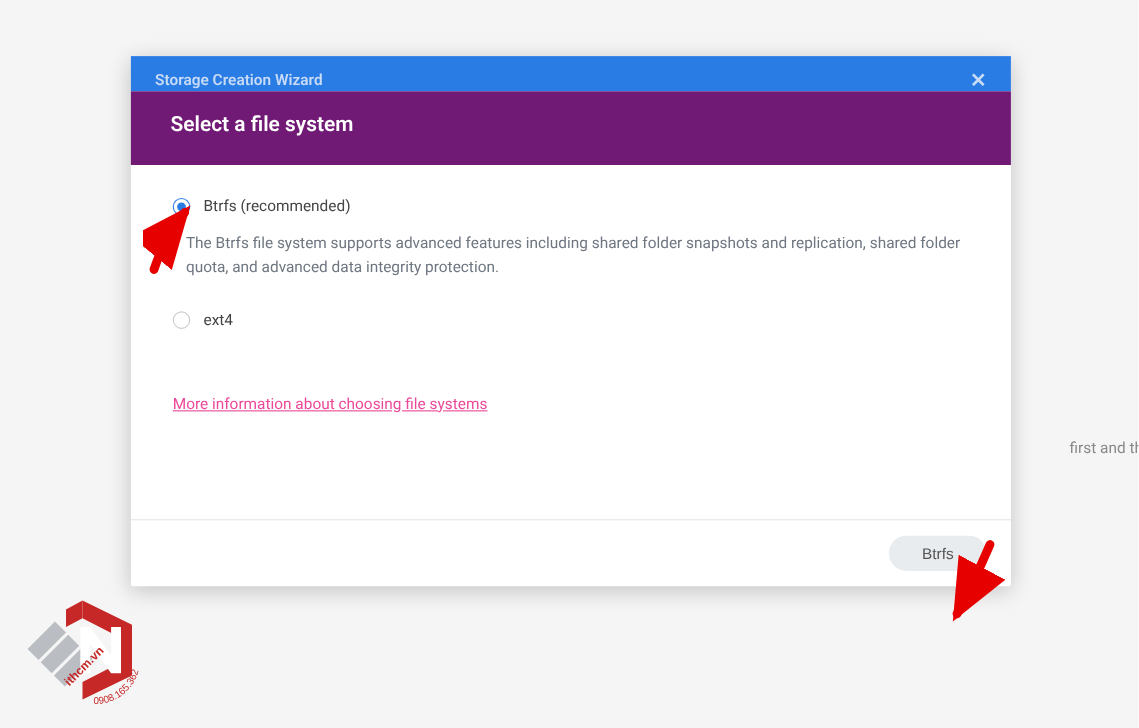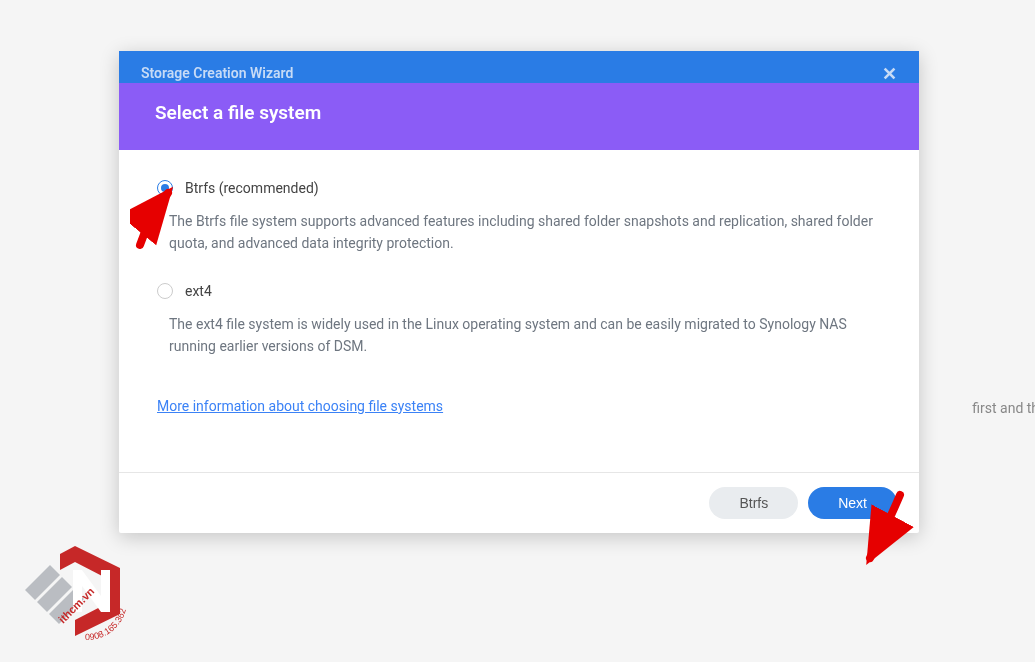--- a/index.html
+++ b/index.html
@@ -43,21 +43,21 @@
       font-weight: 600;
     }
     .close-btn {
       color: #c7dbf6;
       font-size: 18px;
       font-weight: bold;
       cursor: pointer;
       line-height: 1;
     }
     .modal-header-title {
-      background: #8b5cf6;
+      background: #701a75;
       padding: 18px 16px 26px 36px;
     }
     .header-title {
       color: #fff;
       font-size: 19px;
       font-weight: 600;
     }
     .modal-body {
       flex: 1;
       padding: 30px 38px;
@@ -96,26 +96,26 @@
       color: #444;
       font-size: 14px;
     }
     .radio-desc {
       margin-left: 12px;
       color: #6e7680;
       font-size: 14px;
       line-height: 1.6;
     }
     .info-link {
-      color: #3b82f6;
+      color: #ec4899;
       text-decoration: underline;
       font-size: 14px;
       cursor: pointer;
       display: inline-block;
-      margin-top: 12px;
+      margin-top: 33px;
     }
     .modal-footer {
       border-top: 1px solid #e6e6e6;
       padding: 14px 22px;
       display: flex;
       justify-content: flex-end;
       gap: 10px;
     }
     .btn {
       padding: 8px 30px;
@@ -182,29 +182,27 @@
         <div class="radio-label">Btrfs (recommended)</div>
       </div>
       <div class="radio-desc">The Btrfs file system supports advanced features including shared folder snapshots and replication, shared folder quota, and advanced data integrity protection.</div>
     </div>
 
     <div class="radio-option">
       <div class="radio-row">
         <div class="radio-circle"></div>
         <div class="radio-label">ext4</div>
       </div>
-      <div class="radio-desc">The ext4 file system is widely used in the Linux operating system and can be easily migrated to Synology NAS running earlier versions of DSM.</div>
     </div>
 
     <a class="info-link">More information about choosing file systems</a>
   </div>
 
   <div class="modal-footer">
     <button class="btn btn-secondary">Btrfs</button>
-    <button class="btn btn-primary">Next</button>
   </div>
 </div>
 
 <div class="arrow" style="left:130px; top:185px;">
   <svg width="60" height="70" viewBox="0 0 60 70">
     <defs>
       <marker id="ah1" markerWidth="8" markerHeight="8" refX="6" refY="3" orient="auto">
         <path d="M0,0 L7,3 L0,6 Z" fill="#e60000"></path>
       </marker>
     </defs>

